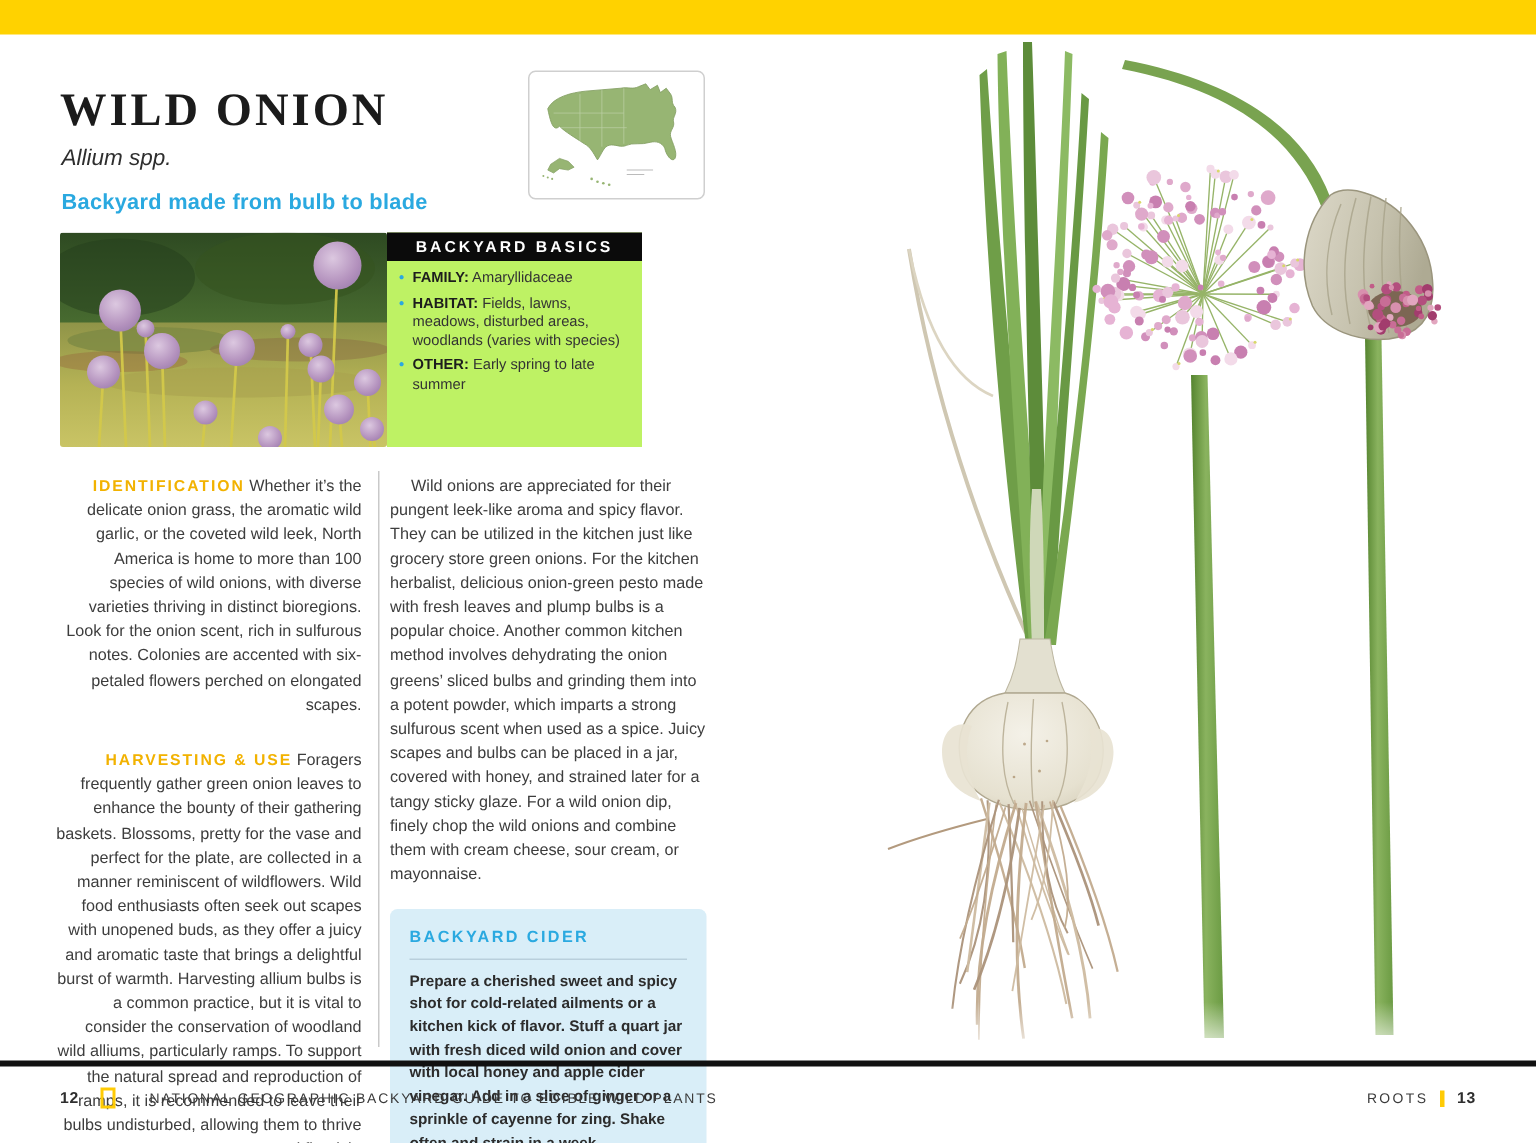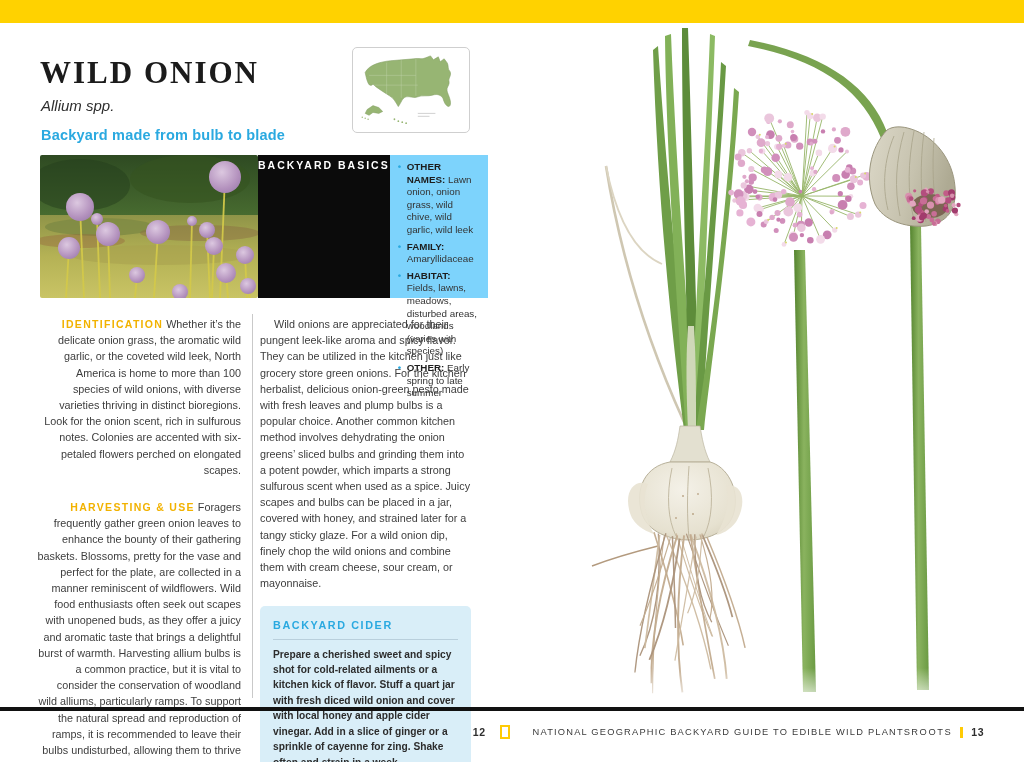--- a/index.html
+++ b/index.html
@@ -12,22 +12,22 @@
   .plant-title{margin:0;font-size:31px;font-weight:bold;letter-spacing:2px;color:#1b1b1b;line-height:1.05;font-family:Liberation Serif, serif;}
   .species{margin:7px 0 0 1px;font-size:15px;font-style:italic;color:#2e2e2e;}
   .tagline{margin:13px 0 0 1px;font-size:14.5px;font-weight:bold;letter-spacing:.2px;color:#2AA9E0;}
 
   .range-map{position:absolute;left:352px;top:47px;width:118px;height:86px;background:#fff;
              border:1px solid #cfcfcf;border-radius:5px;box-sizing:border-box;padding:3px;}
   .range-map svg{width:100%;height:100%;display:block;}
 
   
   .photo{position:absolute;left:40px;top:155px;width:218px;height:143px;border-radius:2px;overflow:hidden;}
-  .basics{position:absolute;left:258px;top:155px;width:230px;height:143px;box-sizing:border-box;
-          background:#7dd3fc;display:flex;flex-direction:row;}
+  .basics{position:absolute;left:258px;top:155px;width:170px;height:143px;box-sizing:border-box;
+          background:#bef264;display:flex;flex-direction:column;}
   .basics-header{background:#0b0b0b;color:#fff;text-align:center;font-size:10.5px;font-weight:bold;
                  letter-spacing:2px;padding:4px 0 3px 0;}
   .basics-body{padding:6px 9px 4px 8px;flex:1;}
   .bb-item{position:relative;padding-left:9px;font-size:9.8px;line-height:12.6px;margin-bottom:4px;color:#333;}
   .bb-item::before{content:"•";position:absolute;left:0;top:0;color:#2AA9E0;font-weight:bold;}
   .bb-label{font-weight:bold;color:#1d1d1d;}
 
   
   .col-divider{position:absolute;left:252px;top:314px;width:1px;height:384px;background:#c9c9c9;}
   .col-left{position:absolute;left:37px;top:316px;width:204px;font-size:10.8px;line-height:16.2px;color:#3d3d3d;text-align:right;}
@@ -41,21 +41,21 @@
   .cider-title{font-size:10.8px;font-weight:bold;letter-spacing:1.6px;color:#2AA9E0;margin:0 0 5px 0;}
   .cider-rule{height:1px;background:#b9cfdc;margin:0 0 7px 0;}
   .cider-body{margin:0;font-size:10.2px;font-weight:bold;line-height:15.4px;color:#2c2c2c;}
 
   
   .illustration{position:absolute;left:558px;top:26px;width:466px;height:682px;}
   .illustration svg{width:100%;height:100%;display:block;}
 
   
   .bottom-rule{position:absolute;left:0;top:707px;width:1024px;height:4px;background:#111;}
-  .footer{position:absolute;left:40px;right:40px;top:725px;display:flex;justify-content:flex-end;align-items:center;}
+  .footer{position:absolute;left:40px;right:40px;top:725px;display:flex;justify-content:space-between;align-items:center;}
   .f-group{display:flex;align-items:center;}
   .f-pagenum{font-size:10.5px;font-weight:bold;color:#2e2e2e;letter-spacing:.5px;}
   .ng-logo{width:10px;height:14px;border:2.5px solid #FFCB05;margin:0 11px 0 14px;box-sizing:border-box;}
   .f-booktitle{font-size:9.3px;letter-spacing:1.2px;color:#3a3a3a;padding-left:12px;}
   .f-section{font-size:9.3px;letter-spacing:1.6px;color:#3a3a3a;}
   .f-divider{width:3px;height:11px;background:#FFCB05;margin:0 8px;}
 </style>
 </head>
 <body>
 
@@ -159,21 +159,20 @@
             <circle cx="152" cy="66" r="5"></circle>
           <circle cx="97" cy="120" r="8"></circle>
             <circle cx="57" cy="64" r="6"></circle>
         </g>
       </svg>
     </div>
 
     <div class="basics">
       <div class="basics-header">BACKYARD BASICS</div>
       <div class="basics-body">
-        <div class="bb-item"><span class="bb-label">OTHER NAMES:</span><span> Lawn onion, onion grass, wild chive, wild garlic, wild leek</span></div>
         <div class="bb-item"><span class="bb-label">FAMILY:</span><span> Amaryllidaceae</span></div>
         <div class="bb-item"><span class="bb-label">HABITAT:</span><span> Fields, lawns, meadows, disturbed areas, woodlands (varies with species)</span></div>
         <div class="bb-item"><span class="bb-label">OTHER:</span><span> Early spring to late summer</span></div>
       </div>
     </div>
 
     <div class="col-divider"></div>
 
     <div class="col-left">
       <p><span class="runin">IDENTIFICATION</span><span> Whether it’s the delicate onion grass, the aromatic wild garlic, or the coveted wild leek, North America is home to more than 100 species of wild onions, with diverse varieties thriving in distinct bioregions. Look for the onion scent, rich in sulfurous notes. Colonies are accented with six-petaled flowers perched on elongated scapes.</span></p>

